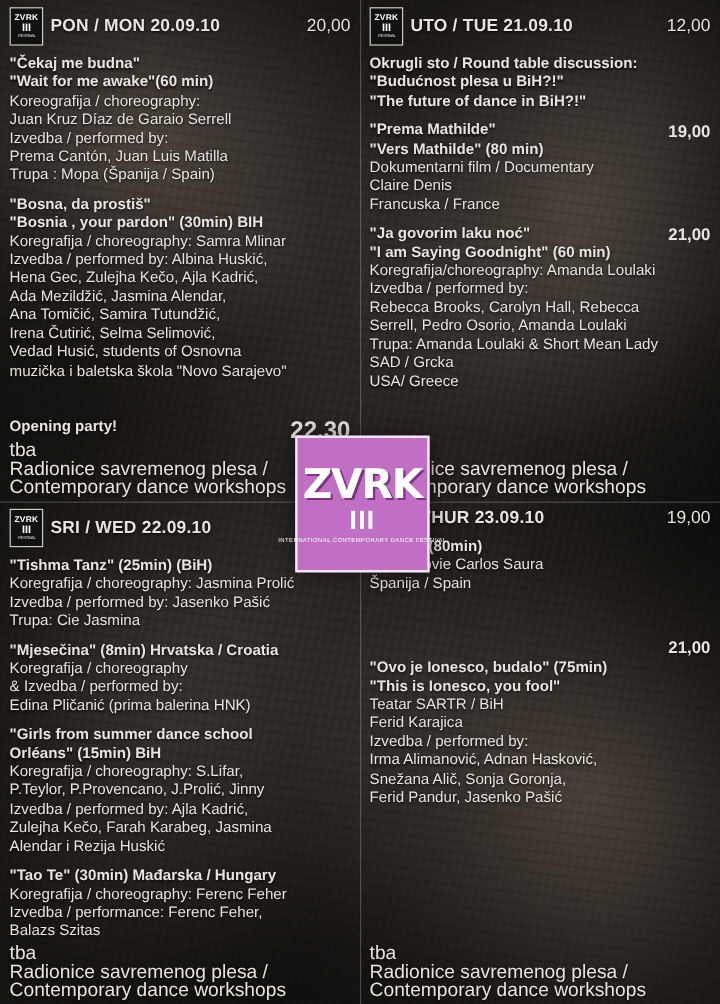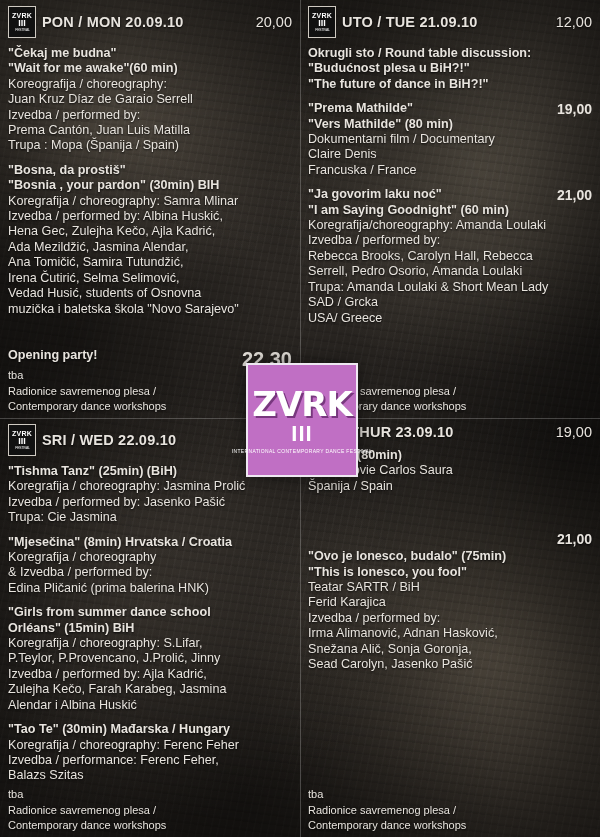--- a/index.html
+++ b/index.html
@@ -161,21 +161,21 @@
     font-weight: bold;
     font-size: 14px;
     margin-bottom: 2px;
     text-shadow: 0 1px 2px rgba(0,0,0,.85);
   }
   .footer {
     position: absolute;
     left: 8px;
     right: 8px;
     bottom: 4px;
-    font-size: 11px;
+    font-size: 16px;
     line-height: 15.2px;
     text-shadow: 0 1px 2px rgba(0,0,0,.85);
   }
 
   
   .logo {
     position: absolute;
     left: 246px;
     top: 363px;
     width: 108px;
@@ -342,21 +342,21 @@
         <div class="bt">Edina Pličanić (prima balerina HNK)</div>
       </div>
 
       <div class="block">
         <div class="bt b">"Girls from summer dance school</div>
         <div class="bt b">Orléans" (15min) BiH</div>
         <div class="bt">Koregrafija / choreography: S.Lifar,</div>
         <div class="bt">P.Teylor, P.Provencano, J.Prolić, Jinny</div>
         <div class="bt">Izvedba / performed by: Ajla Kadrić,</div>
         <div class="bt">Zulejha Kečo, Farah Karabeg, Jasmina</div>
-        <div class="bt">Alendar i Albina Huskić</div>
+        <div class="bt">Alendar i Rezija Huskić</div>
       </div>
 
       <div class="block">
         <div class="bt b">"Tao Te" (30min) Mađarska / Hungary</div>
         <div class="bt">Koregrafija / choreography: Ferenc Feher</div>
         <div class="bt">Izvedba / performance: Ferenc Feher,</div>
         <div class="bt">Balazs Szitas</div>
       </div>
 
       <div class="footer">
@@ -382,21 +382,21 @@
 
       <div class="standalone-time">21,00</div>
       <div class="block">
         <div class="bt b">"Ovo je Ionesco, budalo"  (75min)</div>
         <div class="bt b">"This is Ionesco, you fool"</div>
         <div class="bt">Teatar SARTR / BiH</div>
         <div class="bt">Ferid Karajica</div>
         <div class="bt">Izvedba / performed by:</div>
         <div class="bt">Irma Alimanović, Adnan Hasković,</div>
         <div class="bt">Snežana Alič, Sonja Goronja,</div>
-        <div class="bt">Sead Carolyn, Jasenko Pašić</div>
+        <div class="bt">Ferid Pandur, Jasenko Pašić</div>
       </div>
 
       <div class="footer">
         <div>tba</div>
         <div>Radionice savremenog plesa /</div>
         <div>Contemporary dance workshops</div>
       </div>
     </div>
 
   </div>

